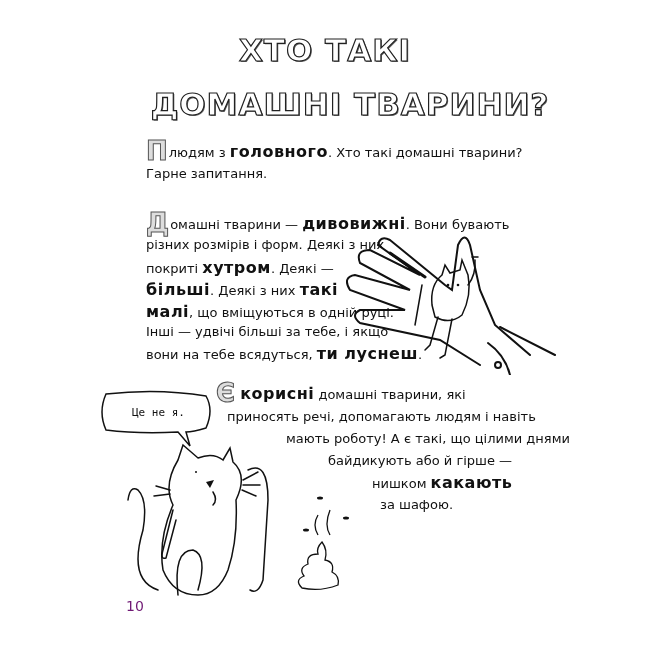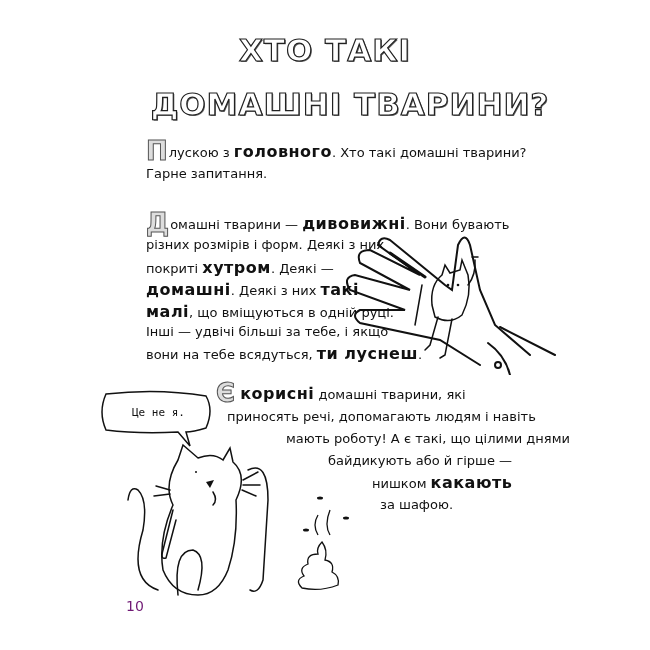--- a/index.html
+++ b/index.html
@@ -17,35 +17,35 @@
 </head>
 <body>
 
 <div>
   <div class="title t1">ХТО ТАКІ</div>
   <div class="title t2">ДОМАШНІ ТВАРИНИ?</div>
 </div>
 
 <div>
   <div class="line" style="left:146px;top:136px;">
-    <span class="cap">П</span><span>лускою з </span><span class="b">головного</span><span>. Хто такі домашні тварини?</span>
+    <span class="cap">П</span><span>людям з </span><span class="b">головного</span><span>. Хто такі домашні тварини?</span>
   </div>
   <div class="line" style="left:146px;top:166px;">Гарне запитання.</div>
 </div>
 
 <div>
   <div class="line" style="left:146px;top:208px;">
     <span class="cap">Д</span><span>омашні тварини — </span><span class="b">дивовижні</span><span>. Вони бувають</span>
   </div>
   <div class="line" style="left:146px;top:237px;">різних розмірів і форм. Деякі з них</div>
   <div class="line" style="left:146px;top:258px;">
     <span>покриті </span><span class="b">хутром</span><span>. Деякі —</span>
   </div>
   <div class="line" style="left:146px;top:280px;">
-    <span class="b">домашні</span><span>. Деякі з них </span><span class="b">такі</span>
+    <span class="b">більші</span><span>. Деякі з них </span><span class="b">такі</span>
   </div>
   <div class="line" style="left:146px;top:302px;">
     <span class="b">малі</span><span>, що вміщуються в одній руці.</span>
   </div>
   <div class="line" style="left:146px;top:324px;">Інші — удвічі більші за тебе, і якщо</div>
   <div class="line" style="left:146px;top:344px;">
     <span>вони на тебе всядуться, </span><span class="b">ти луснеш</span><span>.</span>
   </div>
 </div>
 

